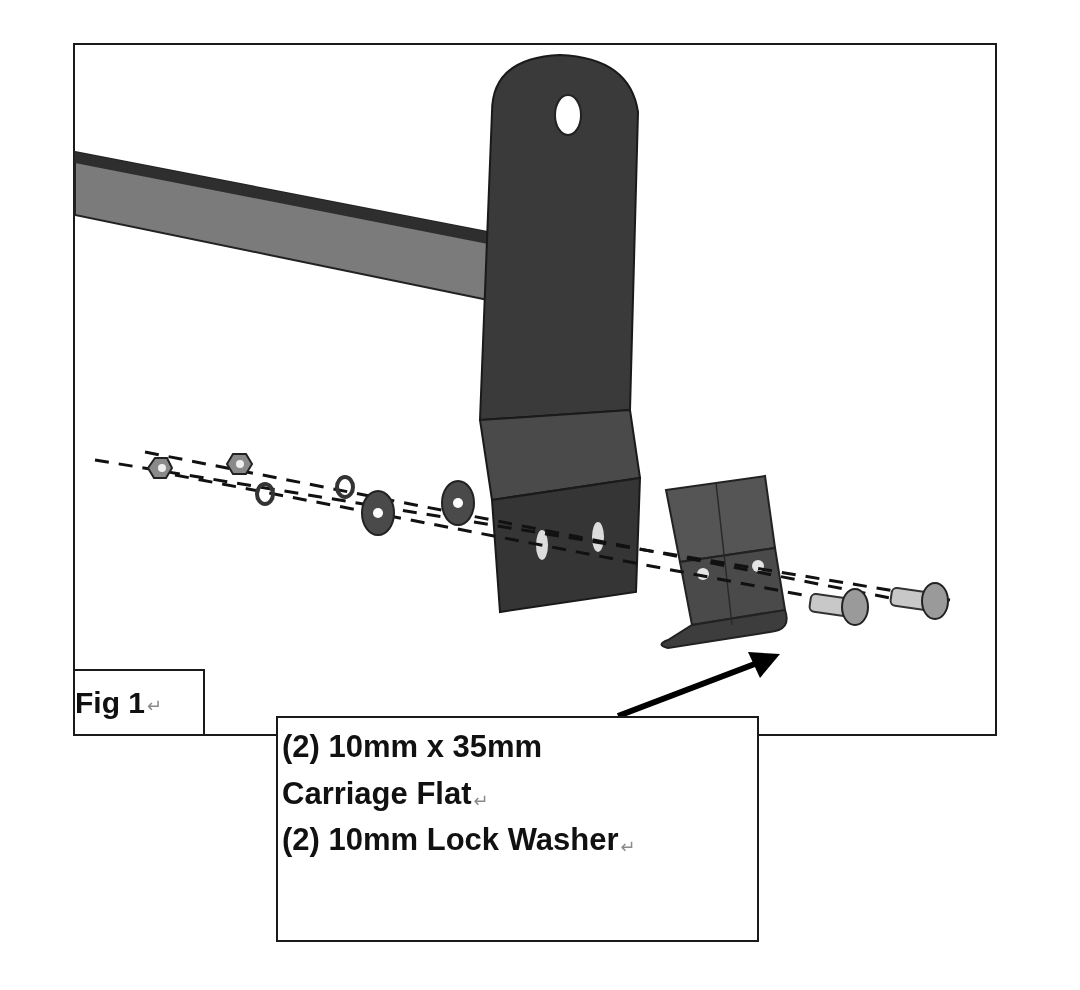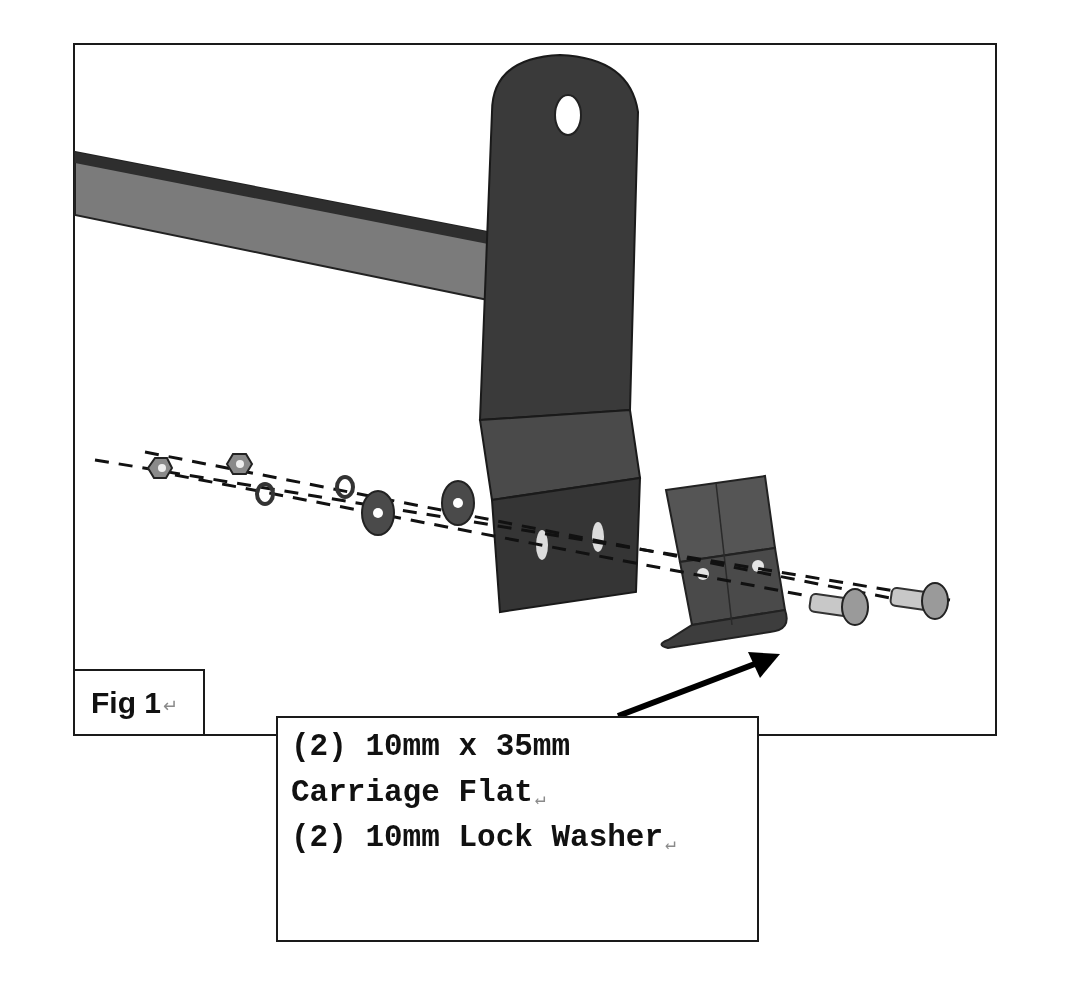--- a/index.html
+++ b/index.html
@@ -3,26 +3,26 @@
 <meta charset="utf-8">
 <style>
   html, body { margin: 0; padding: 0; background: #ffffff; }
   body { width: 1080px; height: 990px; position: relative; overflow: hidden;
          font-family: "Liberation Sans", sans-serif; }
   .figure-frame { position: absolute; left: 73px; top: 43px; width: 924px; height: 693px;
                   border: 2px solid #1a1a1a; box-sizing: border-box; background: #fff; }
   .illustration { position: absolute; left: 0; top: 0; width: 1080px; height: 990px; }
   .fig-label { position: absolute; left: 73px; top: 669px; width: 132px; height: 67px;
                border: 2px solid #1a1a1a; box-sizing: border-box; background: #fff;
-               display: flex; align-items: center; padding-left: 16px;
+               display: flex; align-items: center; 
                font-weight: bold; font-size: 30px; color: #111; }
   .pilcrow { color: #8a8a8a; font-weight: normal; font-size: 18px; margin-left: 2px; position: relative; top: 3px; }
   .callout { position: absolute; left: 276px; top: 716px; width: 483px; height: 226px;
              border: 2px solid #1a1a1a; box-sizing: border-box; background: #fff;
-             padding: 8px 0 0 13px; font-family: Liberation Mono, monospace; }
+             padding: 8px 0 0 4px; }
   .callout-line { font-weight: bold; font-size: 31px; line-height: 41.5px; color: #111; white-space: nowrap; }
 </style>
 </head>
 <body>
 
 <div class="figure-frame"></div>
 
 <svg class="illustration" viewBox="0 0 1080 990" xmlns="http://www.w3.org/2000/svg">
 
   <g>

